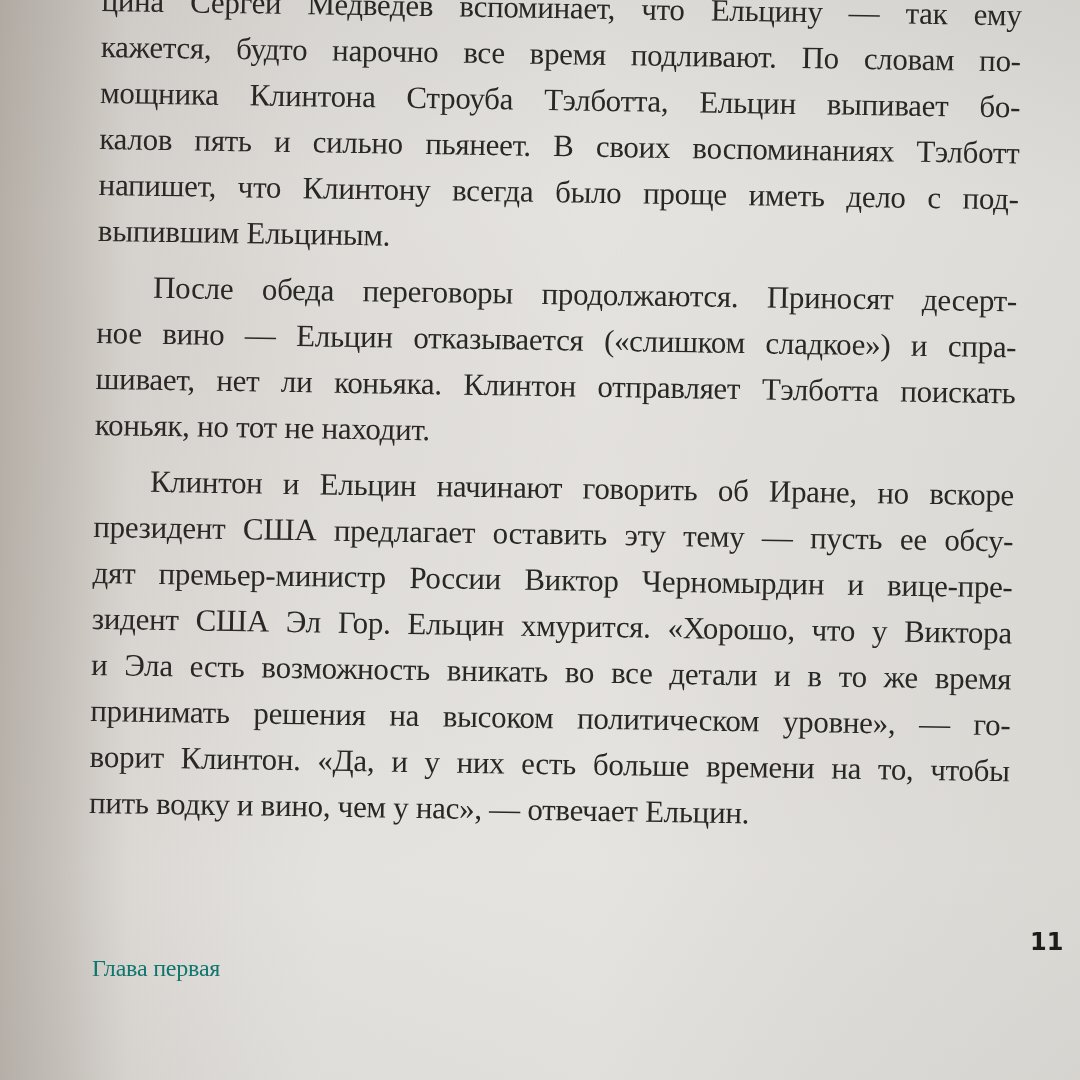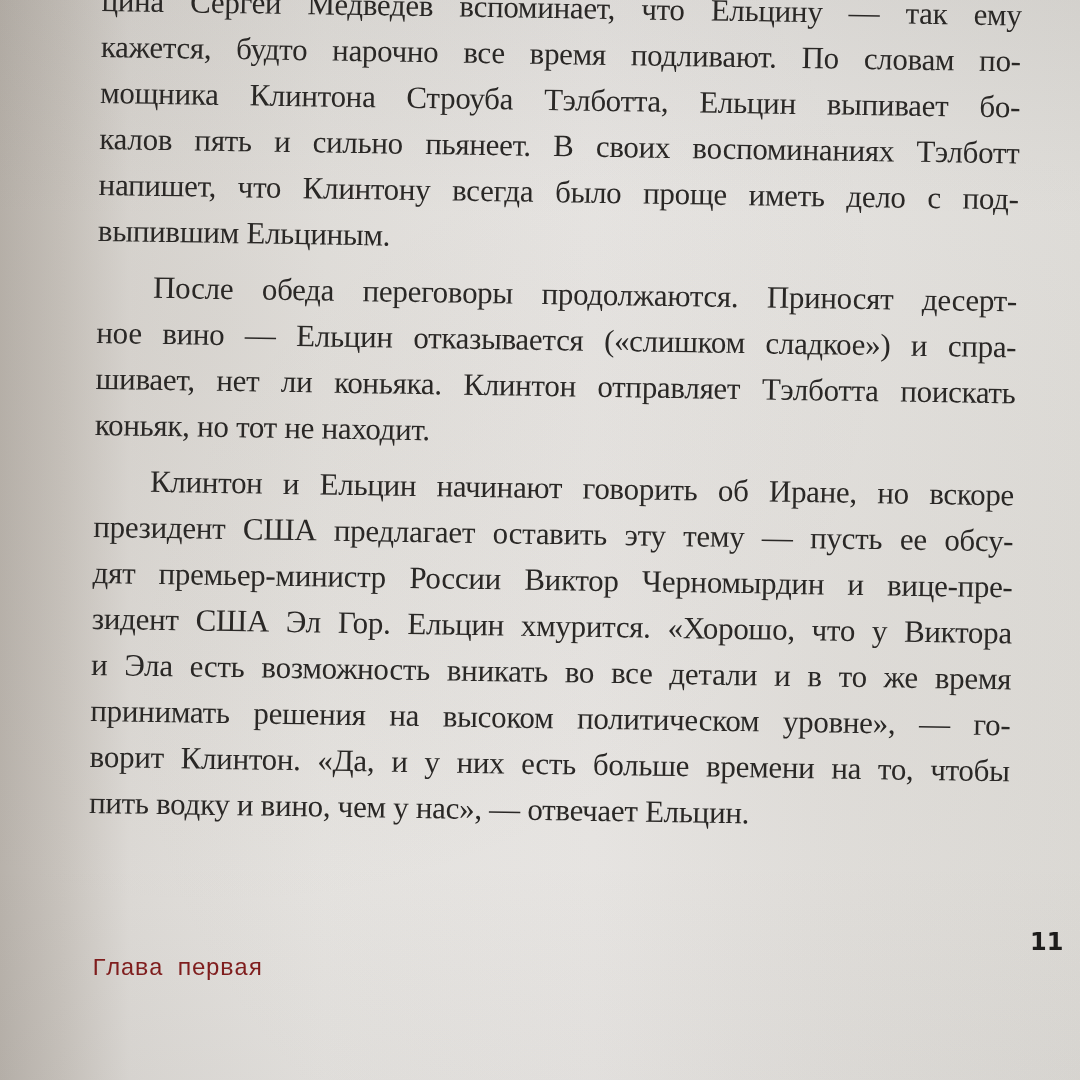--- a/index.html
+++ b/index.html
@@ -48,23 +48,23 @@
     .line.indent {
       padding-left: 56px;
     }
     .para-gap {
       height: 10px;
     }
     .footer-running-head {
       position: absolute;
       left: 92px;
       top: 955px;
-      font-family: Liberation Mono, monospace;
+      font-family: Liberation Serif, serif;
       font-size: 24px;
-      color: #7f1d1d;
+      color: #0f766e;
       letter-spacing: -0.2px;
     }
     .footer-page-number {
       position: absolute;
       left: 1030px;
       top: 928px;
       font-family: "DejaVu Sans", "Liberation Sans", sans-serif;
       font-weight: bold;
       font-size: 24px;
       color: #1d1c1b;

